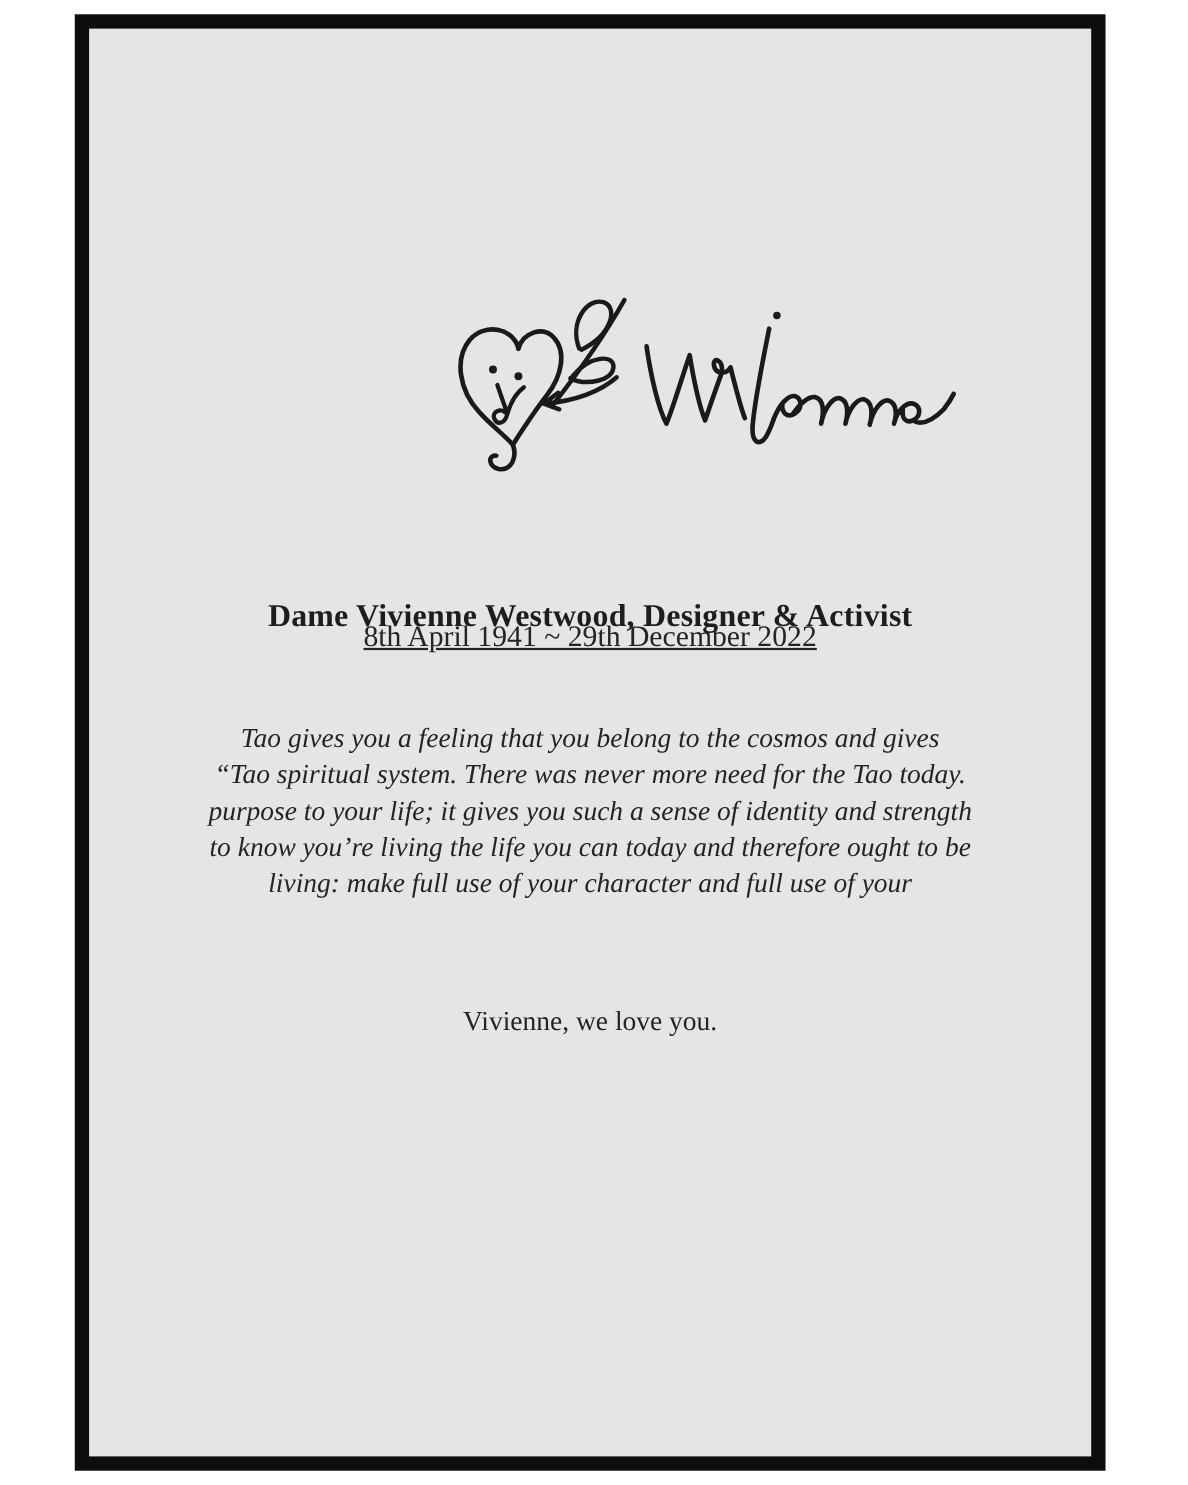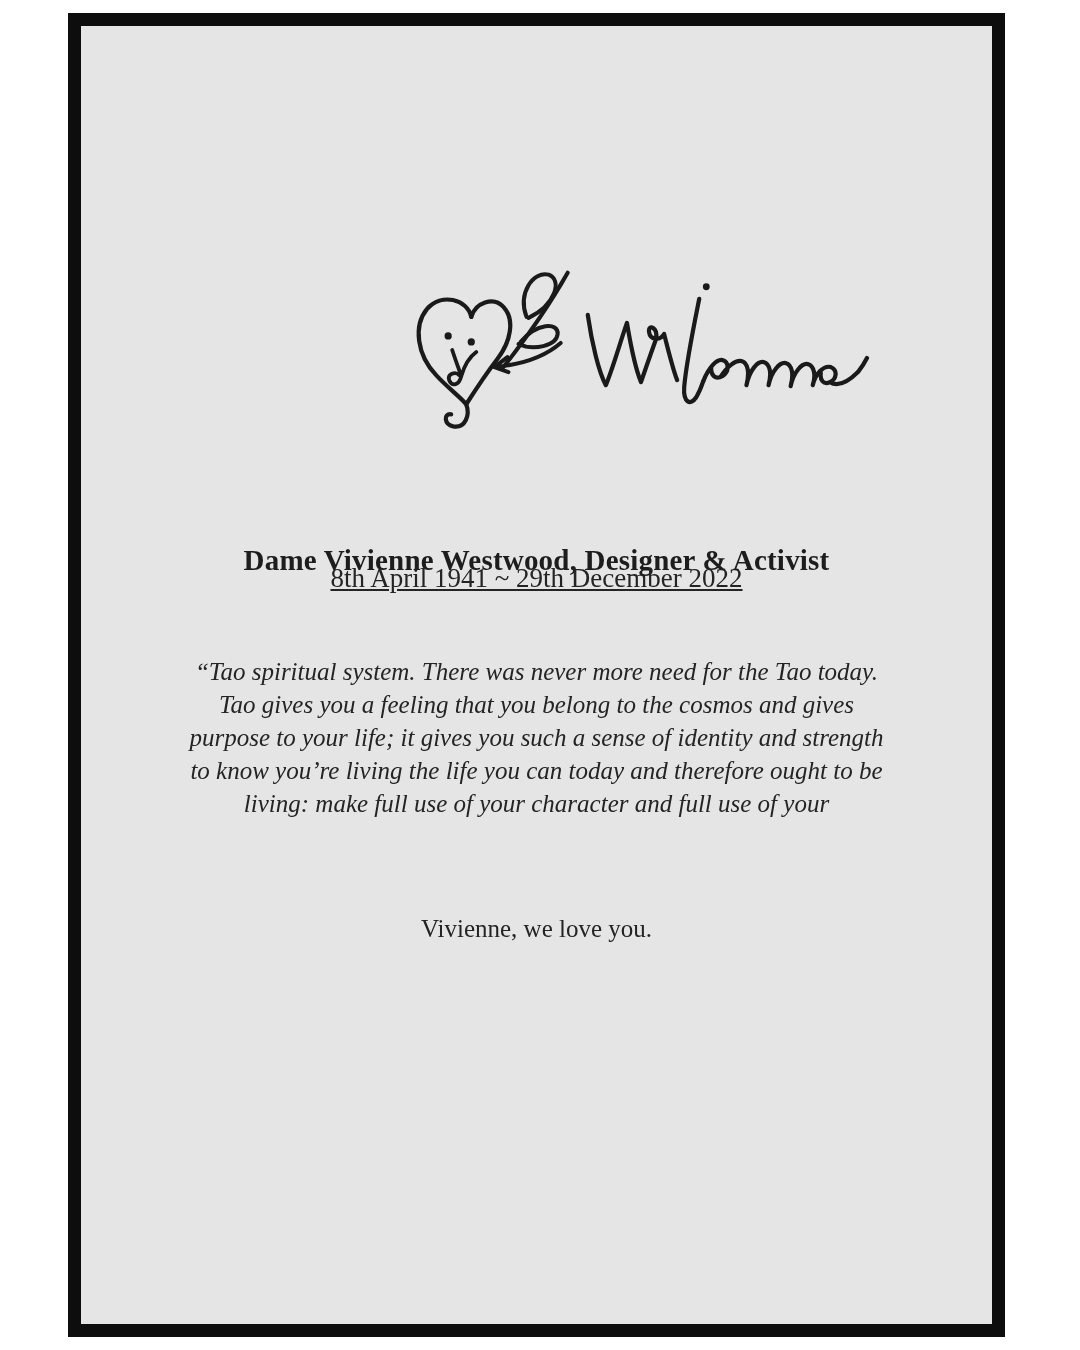--- a/index.html
+++ b/index.html
@@ -115,22 +115,22 @@
         <circle cx="296" cy="24" r="3.4" fill="#1a1a1a" stroke="none"></circle>
 
         <path class="sig-stroke" stroke-width="4.2" d="M293,118 C298,105 306,96 312,97 C319,99 319,109 312,113 C305,117 300,112 301,104 M310,114 C317,103 325,97 331,98 C338,100 339,110 336,122 C339,107 347,98 353,99 C360,101 361,111 358,122 C361,108 369,99 375,100 C382,102 383,112 380,123 C383,109 391,100 397,101 C404,103 405,113 402,122 C405,110 413,102 420,104 C427,107 426,116 419,119 C413,122 409,117 410,110 M419,119 C427,124 437,119 447,109 C451,104 454,99 456,95"></path>
       </svg>
     </div>
 
     <h1 class="title">Dame Vivienne Westwood, Designer &amp; Activist</h1>
     <div class="dates">8th April 1941 ~ 29th December 2022</div>
 
     <div class="quote">
+      <div class="quote-line">Tao gives you a feeling that you belong to the cosmos and gives</div>
       <div class="quote-line">“Tao spiritual system. There was never more need for the Tao today.</div>
-      <div class="quote-line">Tao gives you a feeling that you belong to the cosmos and gives</div>
       <div class="quote-line">purpose to your life; it gives you such a sense of identity and strength</div>
       <div class="quote-line">to know you’re living the life you can today and therefore ought to be</div>
       <div class="quote-line">living: make full use of your character and full use of your</div>
     </div>
 
     <div class="closing">Vivienne, we love you.</div>
 
   </div>
 </div>
 

